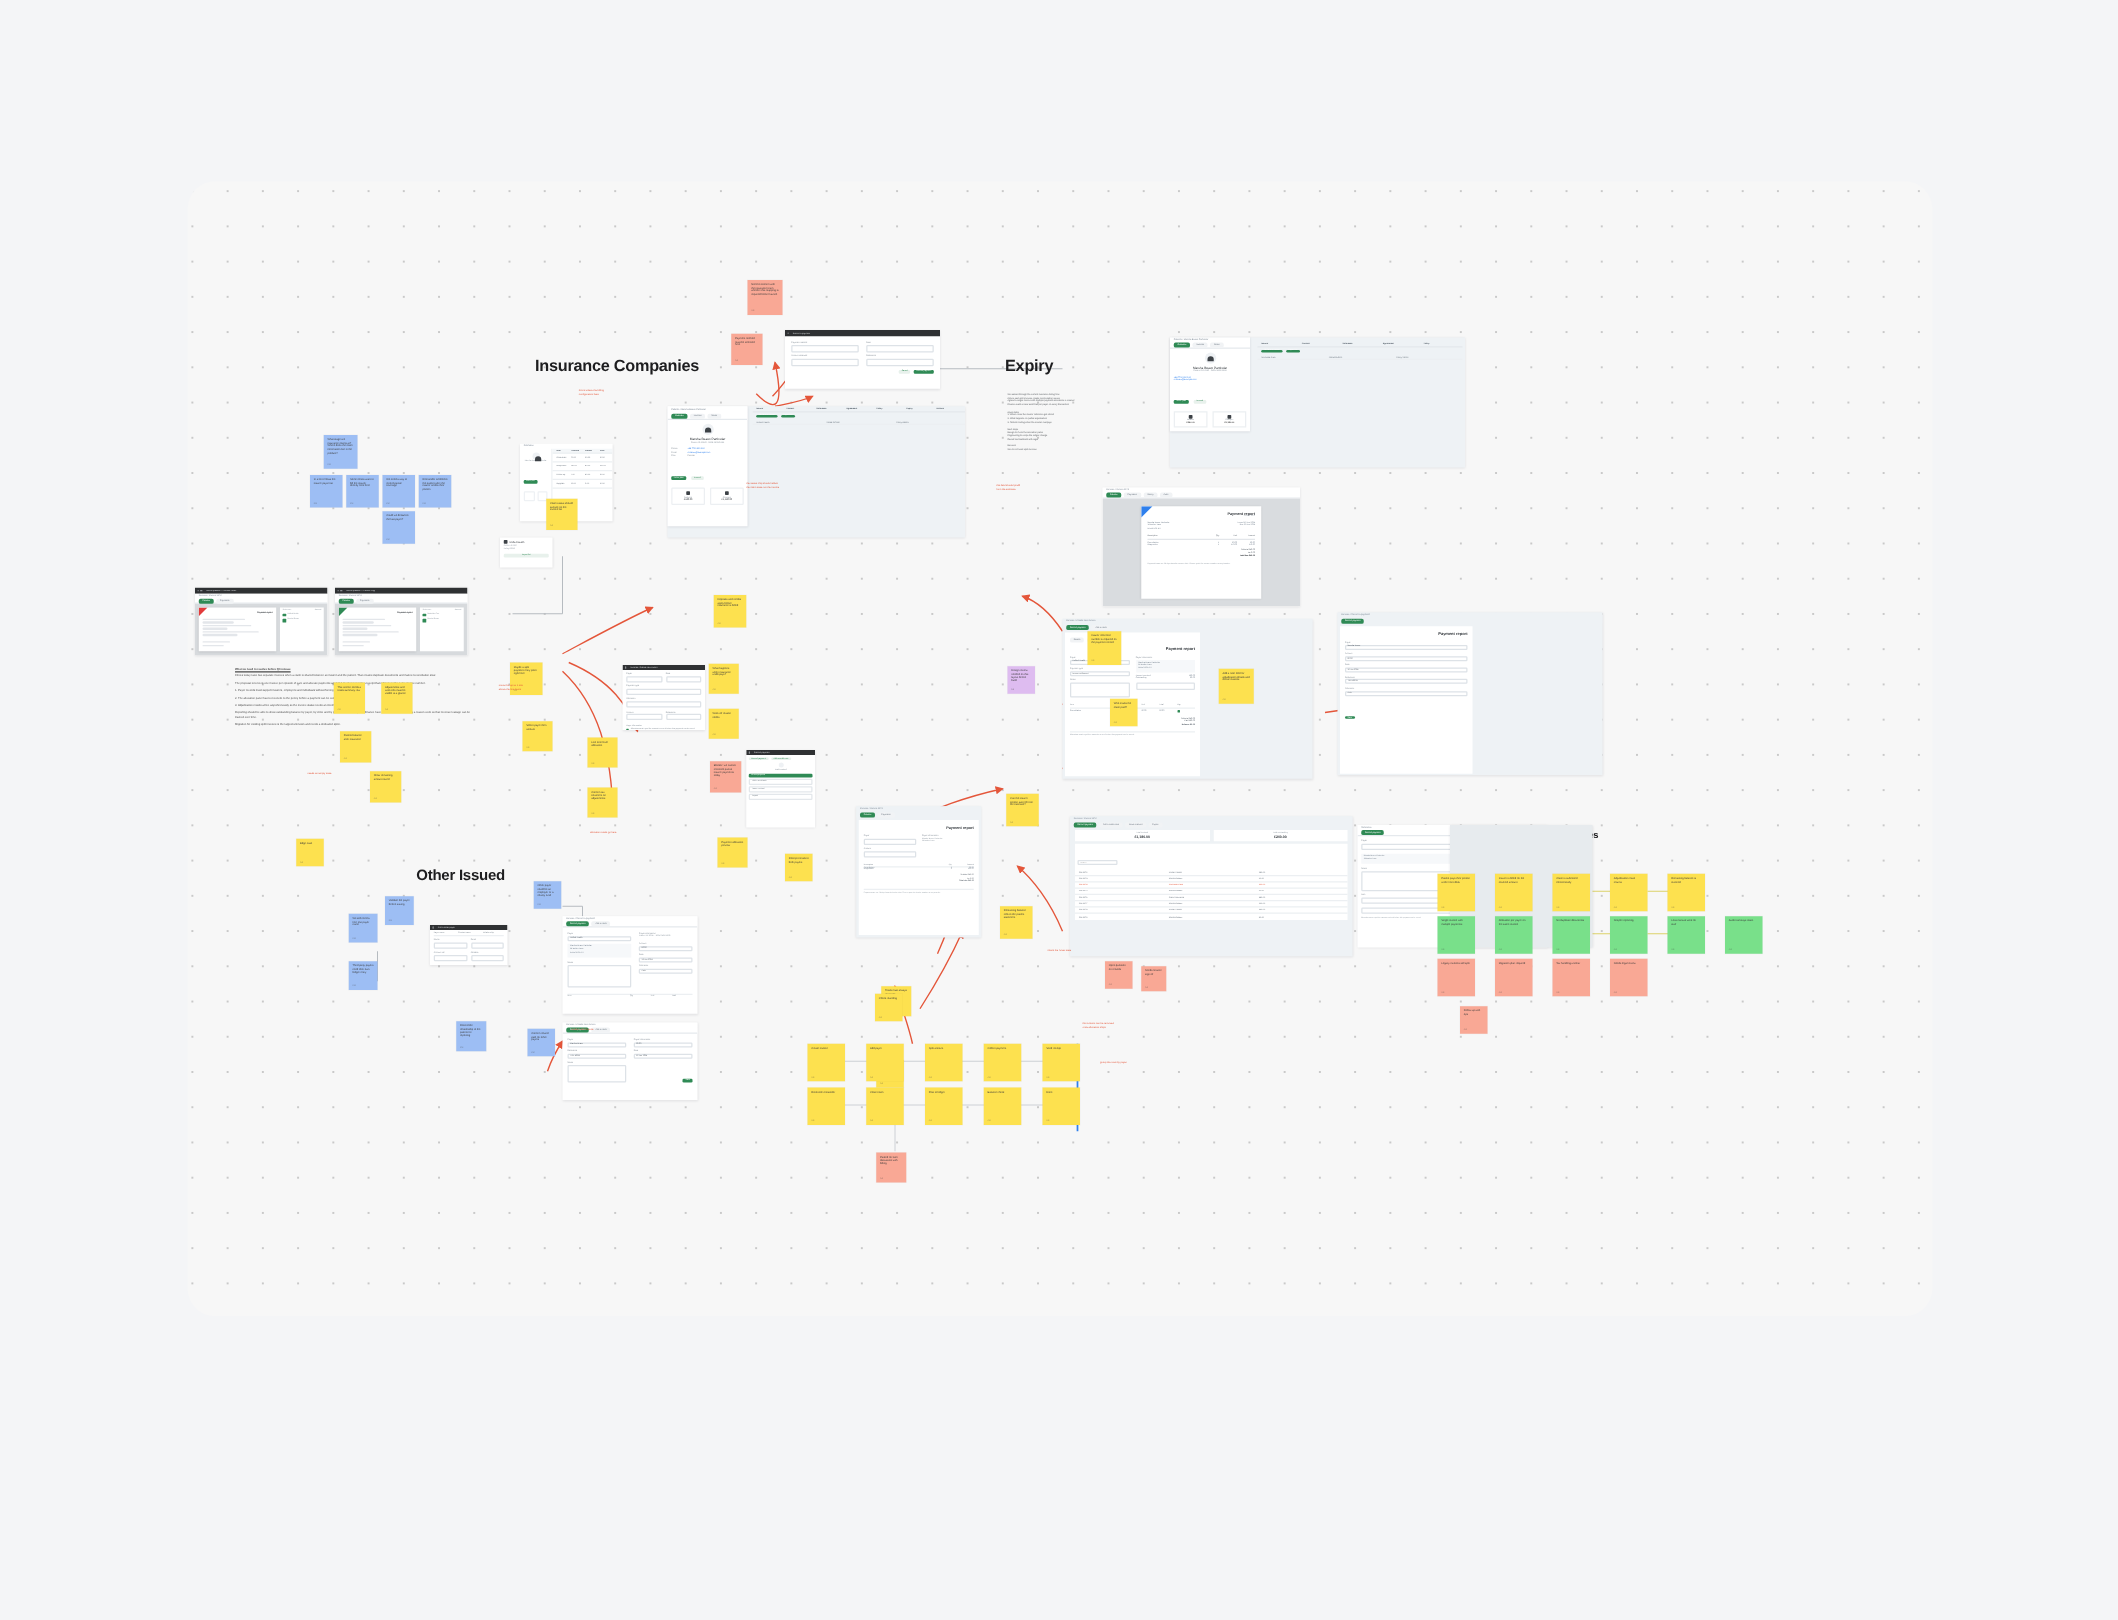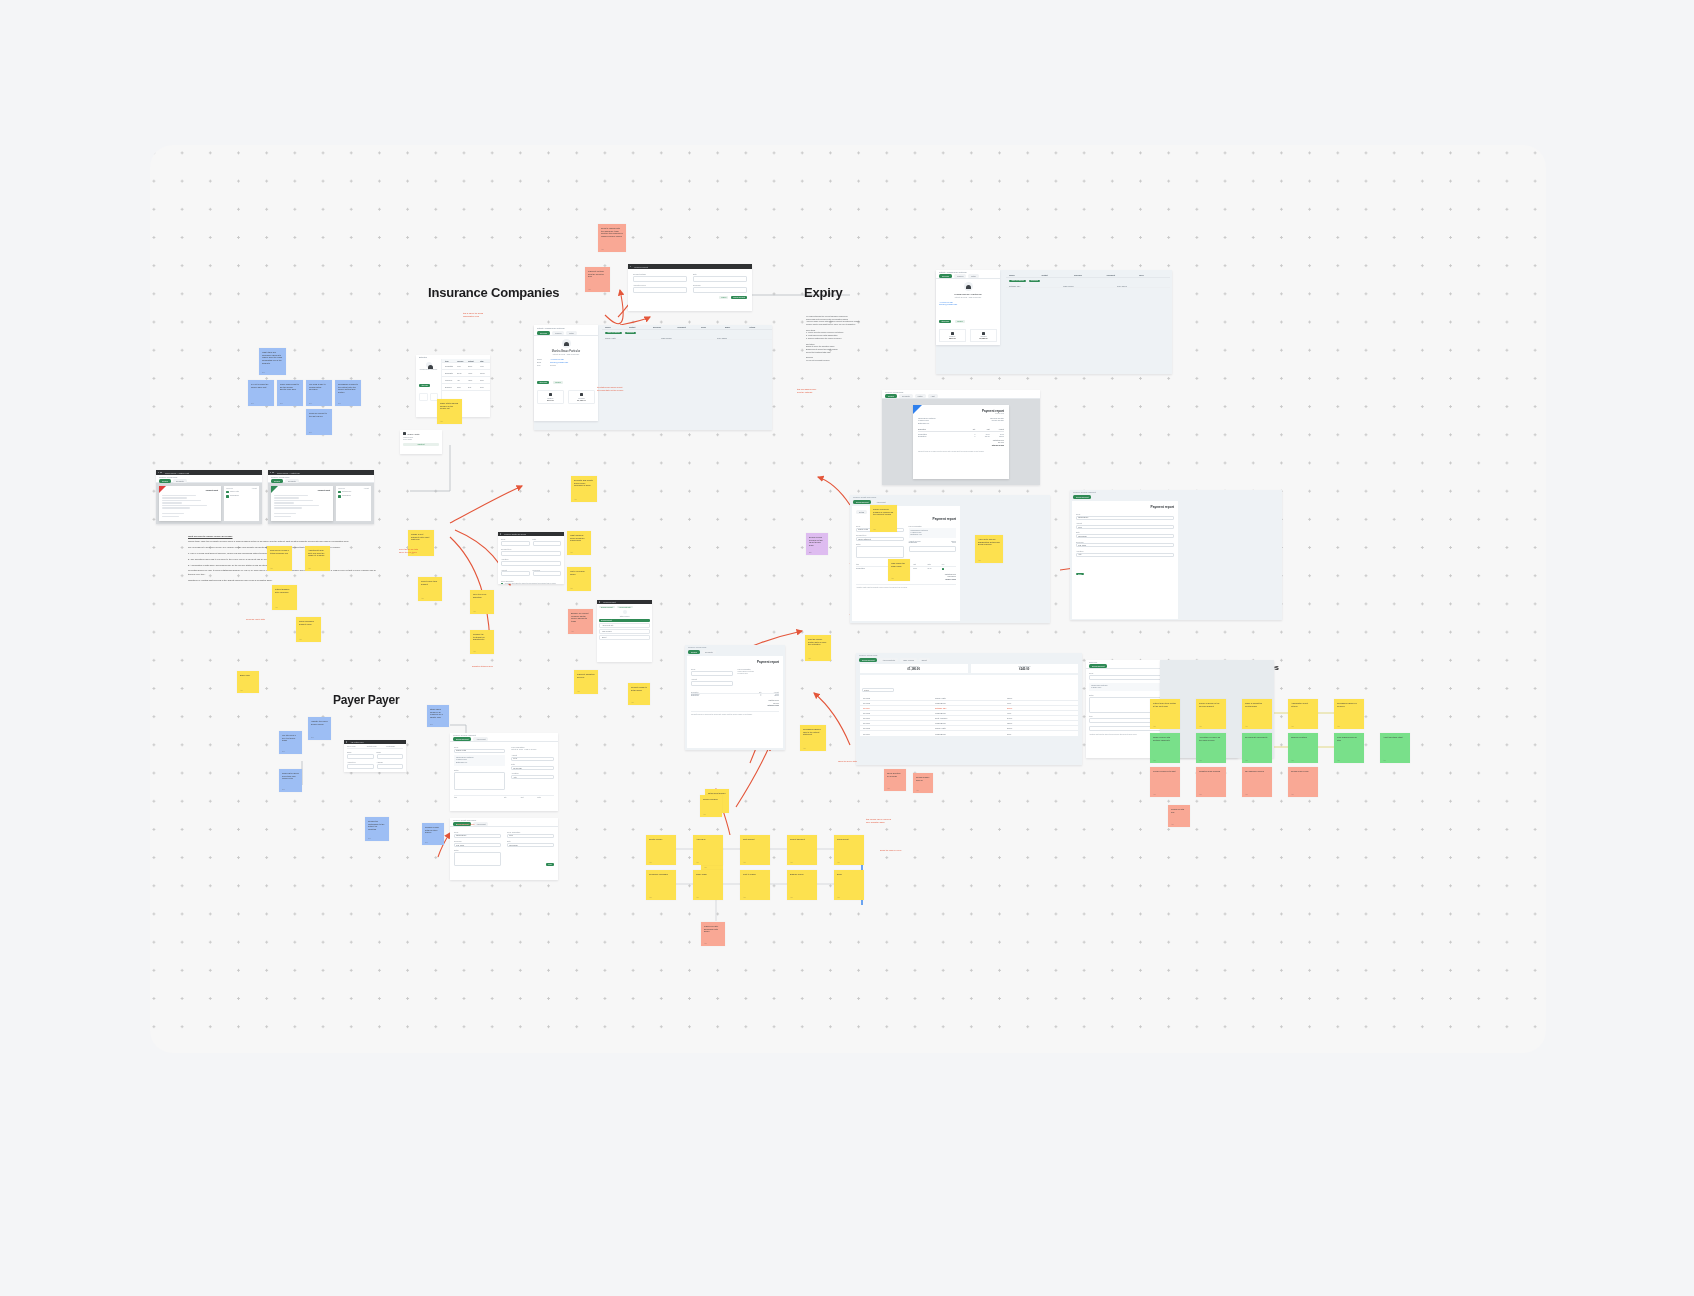--- a/index.html
+++ b/index.html
@@ -164,21 +164,21 @@
         <path d="M500,739 L690,739"></path>
         <path d="M566,752 L566,776"></path>
       </g>
       <g stroke="#2f80ed" stroke-width="1.4" fill="none">
         <path d="M712,690 L712,760"></path>
       </g>
     </svg>
 
     <div class="heading" style="left:278px;top:140px;font-size:13px;">Insurance Companies</div>
     <div class="heading" style="left:654px;top:140px;font-size:13px;">Expiry</div>
-    <div class="heading" style="left:183px;top:548px;font-size:12px;">Payer Payer</div>
+    <div class="heading" style="left:183px;top:548px;font-size:12px;">Other Issued</div>
     <div class="heading" style="left:996px;top:518px;font-size:7.5px;">Okay, we don't even need split invoices</div>
 
     <div class="win" style="left:478px;top:119px;width:124px;height:47px;">
       <div class="titlebar">
         <span class="tdot"></span>
         <span class="ttext">Record a payment</span>
       </div>
       <div class="body" style="padding:4px 5px;">
         <div style="display:flex;gap:6px;">
           <div style="flex:1;">

